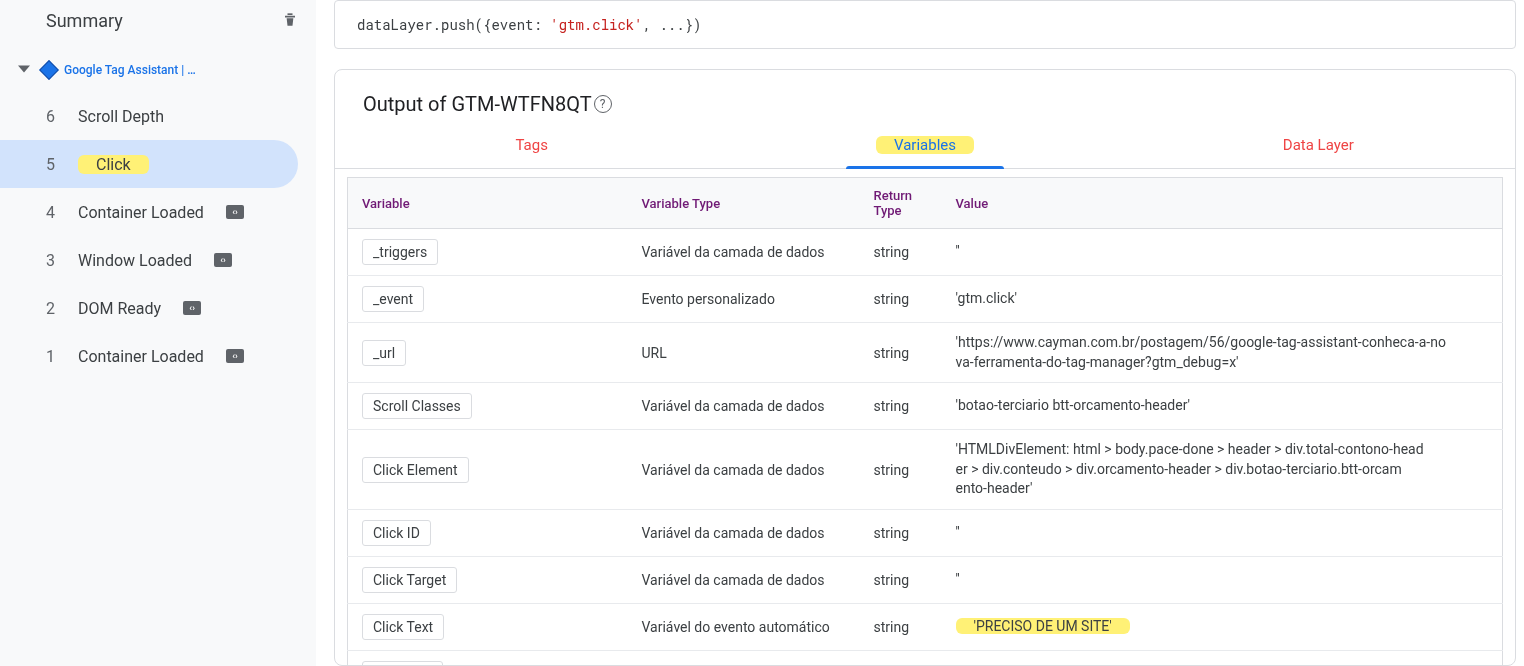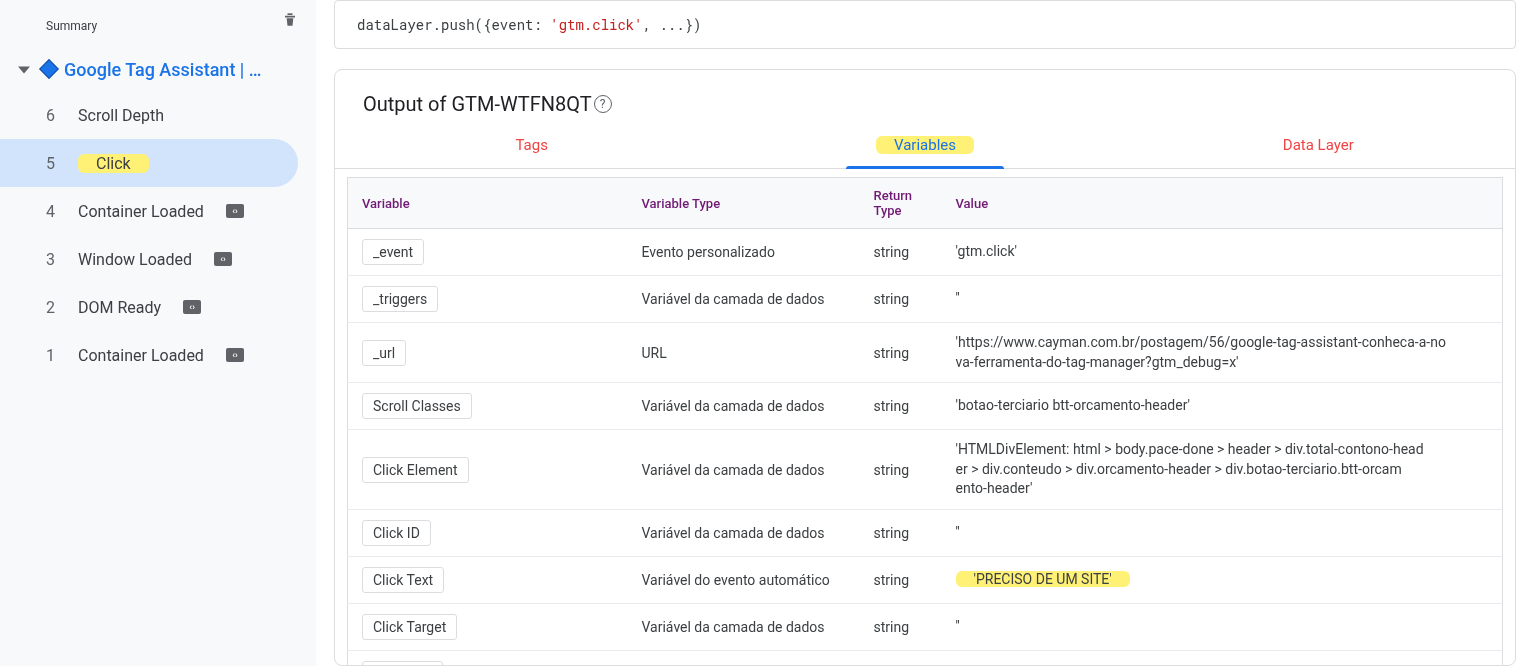--- a/index.html
+++ b/index.html
@@ -1,22 +1,22 @@
 <!DOCTYPE html>
 <html><head>
 <meta charset="utf-8">
 <style>
 * { box-sizing: border-box; margin: 0; padding: 0; }
 body { font-family: Roboto, "Segoe UI", Arial, sans-serif; font-size: 14px; color: #3c4043; background: #fff; width: 1524px; height: 666px; overflow: hidden; display: flex; }
 .sidebar { width: 316px; background: #f8f9fa; padding-top: 6px; height: 100%; }
-.summary-row { display: flex; align-items: flex-end; padding: 4px 16px 14px 46px; font-size: 12px; color: #3c4043; justify-content: space-between; }
+.summary-row { display: flex; align-items: flex-start; padding: 4px 16px 14px 46px; font-size: 18px; color: #3c4043; justify-content: space-between; }
 .summary-row .label { font-weight: 400; }
 .delete-icon { width: 20px; height: 20px; color: #5f6368; }
 .tree-row { display: flex; align-items: center; padding: 0 16px 0 18px; height: 44px; gap: 8px; }
-.tree-row.root { font-weight: 500; color: #1a73e8; font-size: 18px; }
+.tree-row.root { font-weight: 500; color: #1a73e8; font-size: 12px; }
 .chevron { width: 12px; height: 12px; color: #5f6368; }
 .diamond { width: 14px; height: 14px; background: #1a73e8; transform: rotate(45deg); border: 1px solid #174ea6; flex-shrink: 0; margin-left: 4px; }
 .root-label { white-space: nowrap; overflow: hidden; text-overflow: ellipsis; flex: 1; }
 .event-row { display: flex; align-items: center; padding: 0 16px 0 46px; height: 48px; font-size: 16px; color: #3c4043; border-radius: 0 24px 24px 0; margin-right: 18px; gap: 20px; cursor: pointer; }
 .event-row .num { width: 12px; color: #5f6368; }
 .event-row.selected { background: #d2e3fc; }
 .event-row .txt { display: inline-block; }
 .code-badge { width: 18px; height: 14px; background: #5f6368; border-radius: 2px; display: inline-flex; align-items: center; justify-content: center; color: #fff; font-size: 9px; font-weight: bold; margin-left: 2px; }
 .highlight { background: #fff176; border-radius: 6px; padding: 0 18px; }
 
@@ -128,30 +128,30 @@
         <thead>
           <tr>
             <th>Variable</th>
             <th>Variable Type</th>
             <th>Return Type</th>
             <th>Value</th>
           </tr>
         </thead>
         <tbody id="var-rows">
             <tr>
+              <td><span class="var-chip">_triggers</span></td>
+              <td>Variável da camada de dados</td>
+              <td>string</td>
+              <td class="val"><span style="white-space: pre-line;">''</span></td>
+            </tr>
+            <tr>
               <td><span class="var-chip">_event</span></td>
               <td>Evento personalizado</td>
               <td>string</td>
               <td class="val"><span style="white-space: pre-line;">'gtm.click'</span></td>
-            </tr>
-            <tr>
-              <td><span class="var-chip">_triggers</span></td>
-              <td>Variável da camada de dados</td>
-              <td>string</td>
-              <td class="val"><span style="white-space: pre-line;">''</span></td>
             </tr>
             <tr>
               <td><span class="var-chip">_url</span></td>
               <td>URL</td>
               <td>string</td>
               <td class="val"><span style="white-space: pre-line;">'https://www.cayman.com.br/postagem/56/google-tag-assistant-conheca-a-no
 va-ferramenta-do-tag-manager?gtm_debug=x'</span></td>
             </tr>
             <tr>
               <td><span class="var-chip highlight">Scroll Classes</span></td>
@@ -167,32 +167,32 @@
 er &gt; div.conteudo &gt; div.orcamento-header &gt; div.botao-terciario.btt-orcam
 ento-header'</span></td>
             </tr>
             <tr>
               <td><span class="var-chip highlight">Click ID</span></td>
               <td>Variável da camada de dados</td>
               <td>string</td>
               <td class="val"><span style="white-space: pre-line;">''</span></td>
             </tr>
             <tr>
+              <td><span class="var-chip highlight">Click Target</span></td>
+              <td>Variável da camada de dados</td>
+              <td>string</td>
+              <td class="val"><span style="white-space: pre-line;">''</span></td>
+            </tr>
+            <tr>
               <td><span class="var-chip highlight">Click Text</span></td>
               <td>Variável do evento automático</td>
               <td>string</td>
               <td class="val"><span class="highlight" style="white-space: pre-line;">'PRECISO DE UM SITE'</span></td>
             </tr>
             <tr>
-              <td><span class="var-chip highlight">Click Target</span></td>
-              <td>Variável da camada de dados</td>
-              <td>string</td>
-              <td class="val"><span style="white-space: pre-line;">''</span></td>
-            </tr>
-            <tr>
               <td><span class="var-chip highlight">Click URL</span></td>
               <td>Variável da camada de dados</td>
               <td>string</td>
               <td class="val"></td>
             </tr>
           </tbody>
       </table>
     </div>
   </div>
 </div>

